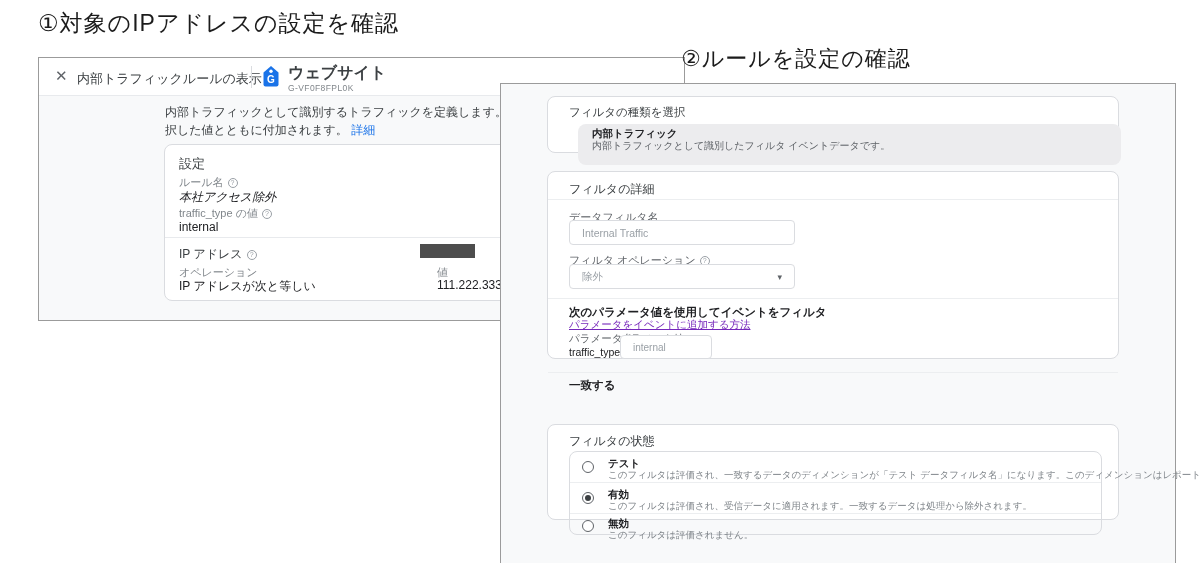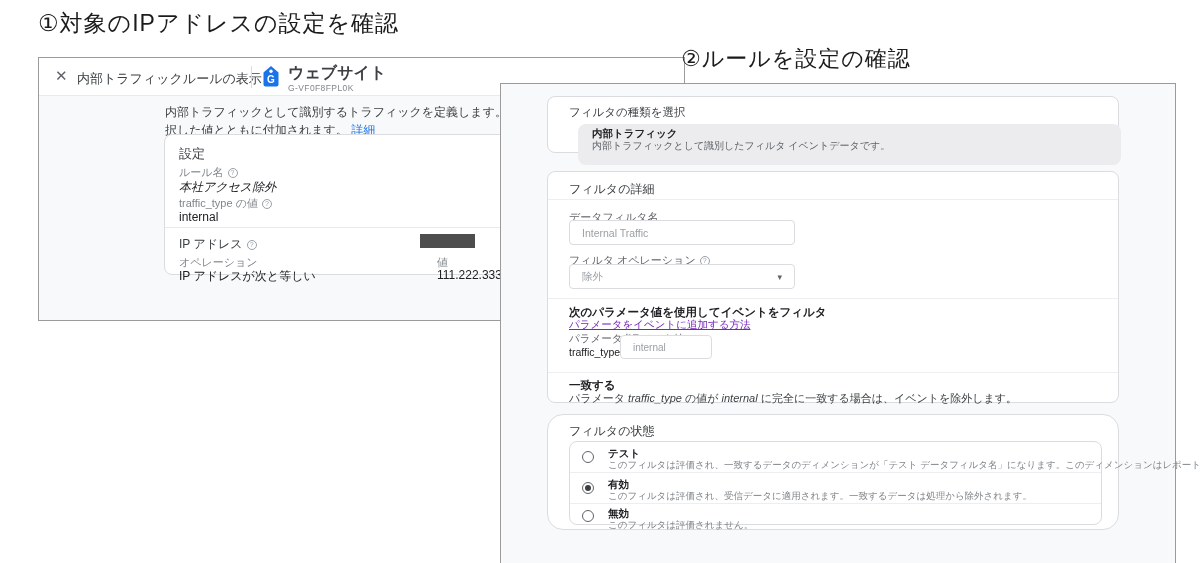--- a/index.html
+++ b/index.html
@@ -18,21 +18,21 @@
   .lp-title{left:38px;top:12px;font-size:13px;color:#3c4043;}
   .vdiv{left:212px;top:8px;width:1px;height:22px;background:#dadce0;}
   .badge{left:223px;top:7px;}
   .prop{left:249px;top:7px;line-height:1;}
   .prop .ptype{font-size:16px;font-weight:bold;color:#3c4043;}
   .prop .pid{font-size:8.5px;color:#80868b;letter-spacing:.4px;margin-top:3px;}
   .lp-desc1{left:126px;top:46px;font-size:12px;color:#3c4043;white-space:nowrap;}
   .lp-desc2{left:126px;top:64px;font-size:12px;color:#3c4043;white-space:nowrap;}
   .link-blue{color:#1a73e8;text-decoration:none;cursor:pointer;}
 
-  .settings-card{left:125px;top:76px;width:497px;height:141px;background:#fff;border:1px solid #dadce0;border-radius:8px;}
+  .settings-card{left:125px;top:86px;width:497px;height:157px;background:#fff;border:1px solid #dadce0;border-radius:8px;}
   .sc-title{left:14px;top:10px;font-size:13px;color:#3c4043;}
   .lbl{font-size:11px;color:#80868b;}
   .val{font-size:12px;color:#202124;}
   .sc-divider{left:0;top:92px;width:100%;height:1px;background:#e8eaed;}
   .ip-label{left:14px;top:101px;font-size:12px;color:#3c4043;font-weight:500;}
   .redaction{left:255px;top:99px;width:55px;height:14px;background:#4d4d4d;}
 
   .help{display:inline-flex;align-items:center;justify-content:center;width:10px;height:10px;border:1px solid #9aa0a6;border-radius:50%;font-size:7px;color:#9aa0a6;margin-left:4px;vertical-align:1px;cursor:pointer;}
   .help::after{content:"?";}
 
@@ -40,36 +40,36 @@
   .right-panel{left:500px;top:83px;width:676px;height:480px;background:#f8f9fa;border:1px solid #9b9b9b;border-bottom:none;z-index:20;}
   .card{position:absolute;left:46px;width:572px;background:#fff;border:1px solid #dadce0;border-radius:8px;}
   .card-title{font-size:12px;color:#3c4043;}
 
   .card-ftype{top:12px;height:57px;}
   .ftype-title{left:21px;top:8px;font-size:11.5px;color:#3c4043;}
   .ftype-box{left:22px;top:27px;width:543px;height:41px;background:#ececee;border-radius:8px;margin-left:8px;}
   .ftype-name{left:14px;top:3px;font-size:10.5px;font-weight:bold;color:#202124;}
   .ftype-desc{left:14px;top:15px;font-size:10px;color:#5f6368;white-space:nowrap;}
 
-  .card-fdetails{top:87px;height:232px;}
+  .card-fdetails{top:87px;height:188px;}
   .fd-title{left:21px;top:9px;}
   .fd-hdr-div{left:0;top:27px;width:100%;height:1px;background:#eceef0;}
   .fd-lbl{font-size:11px;color:#5f6368;}
   .inputbox{background:#fff;border:1px solid #dadce0;border-radius:4px;font-size:10.5px;color:#9aa0a6;display:flex;align-items:center;padding:0 12px;cursor:text;}
   .selectbox{cursor:pointer;justify-content:space-between;}
   .caret{font-size:9px;color:#5f6368;}
   .fd-div{left:0;width:100%;height:1px;background:#eceef0;}
   .bold-lbl{font-size:11.5px;font-weight:bold;color:#202124;white-space:nowrap;}
   .link-purple{font-size:10.5px;color:#7627bb;text-decoration:underline;cursor:pointer;white-space:nowrap;}
   .col-hdr{font-size:10.5px;color:#5f6368;}
   .pname{font-size:10.5px;color:#202124;}
   .summary-text{font-size:11px;color:#3c4043;white-space:nowrap;}
   .summary-text .it{font-style:italic;}
 
-  .card-fstate{top:330px;height:116px;border-radius:16px;}
+  .card-fstate{top:340px;height:96px;}
   .fs-title{left:21px;top:8px;}
   .fs-box{left:21px;top:26px;width:533px;height:84px;border:1px solid #dadce0;border-radius:8px;}
   .opt-lbl{font-size:10.5px;font-weight:bold;color:#202124;}
   .opt-desc{font-size:9.5px;color:#80868b;white-space:nowrap;}
   .radio{width:12px;height:12px;border:1.5px solid #5f6368;border-radius:50%;background:#fff;cursor:pointer;}
   .radio.checked::after{content:"";display:block;width:6px;height:6px;border-radius:50%;background:#3c4043;margin:1.5px auto 0;}
   .row-div{left:0;width:100%;height:1px;background:#eceef0;}
 
   .tag-icon{display:block;}
 </style>
@@ -170,23 +170,20 @@
       <div class="abs col-hdr" style="left:72px;top:160px;">パラメータ値</div>
 
       <div class="abs pname" style="left:21px;top:174px;">traffic_type</div>
       <div class="abs inputbox" style="left:72px;top:163px;width:92px;height:24px;font-size:10px;">
         <span>internal</span>
       </div>
 
       <div class="abs fd-div" style="top:200px;"></div>
 
       <div class="abs bold-lbl" style="left:21px;top:206px;">一致する</div>
-      <div class="abs summary-text" style="left:21px;top:219px;">
-        <span>パラメータ </span><span class="it">traffic_type</span><span> の値が </span><span class="it">internal</span><span> に完全に一致する場合は、イベントを除外します。</span>
-      </div>
     </div>
 
     <div class="card card-fstate">
       <div class="abs fs-title card-title">フィルタの状態</div>
       <div class="abs fs-box">
 
         <div>
           <span class="abs radio" style="left:12px;top:9px;"></span>
           <div class="abs opt-lbl" style="left:38px;top:5px;">テスト</div>
           <div class="abs opt-desc" style="left:38px;top:17px;">このフィルタは評価され、一致するデータのディメンションが「テスト データフィルタ名」になります。このディメンションはレポートで使用できます。</div>

